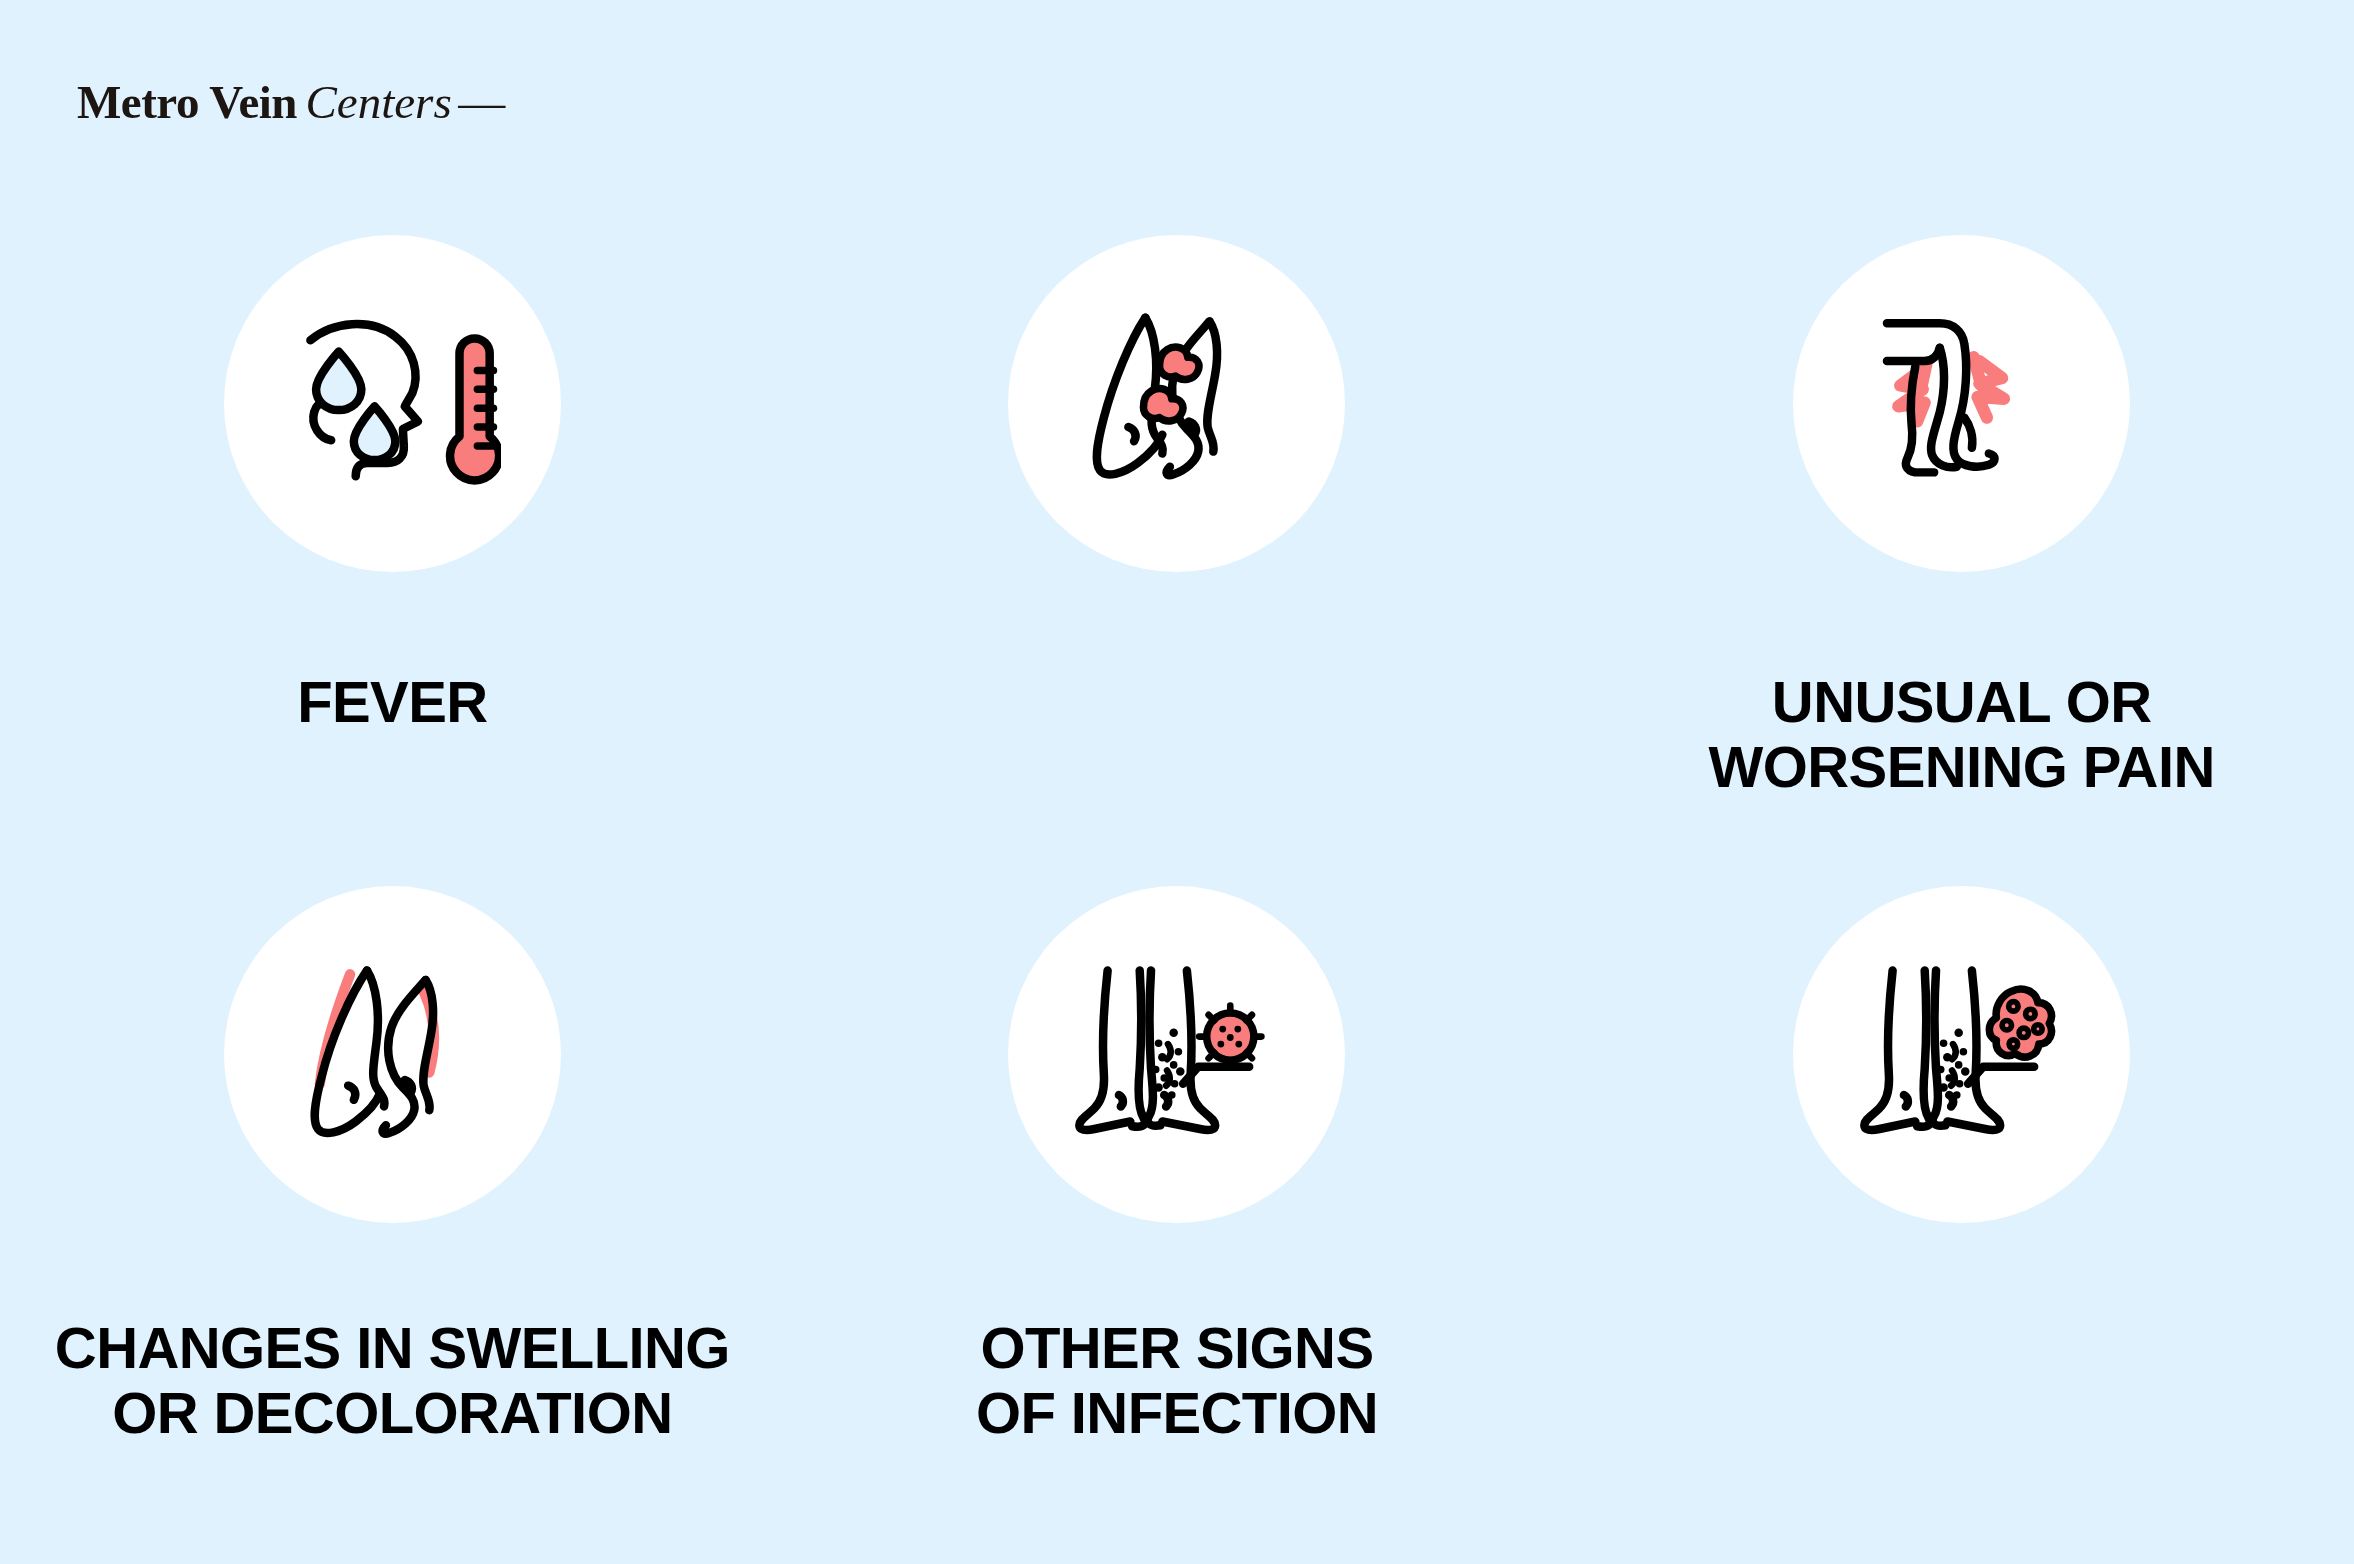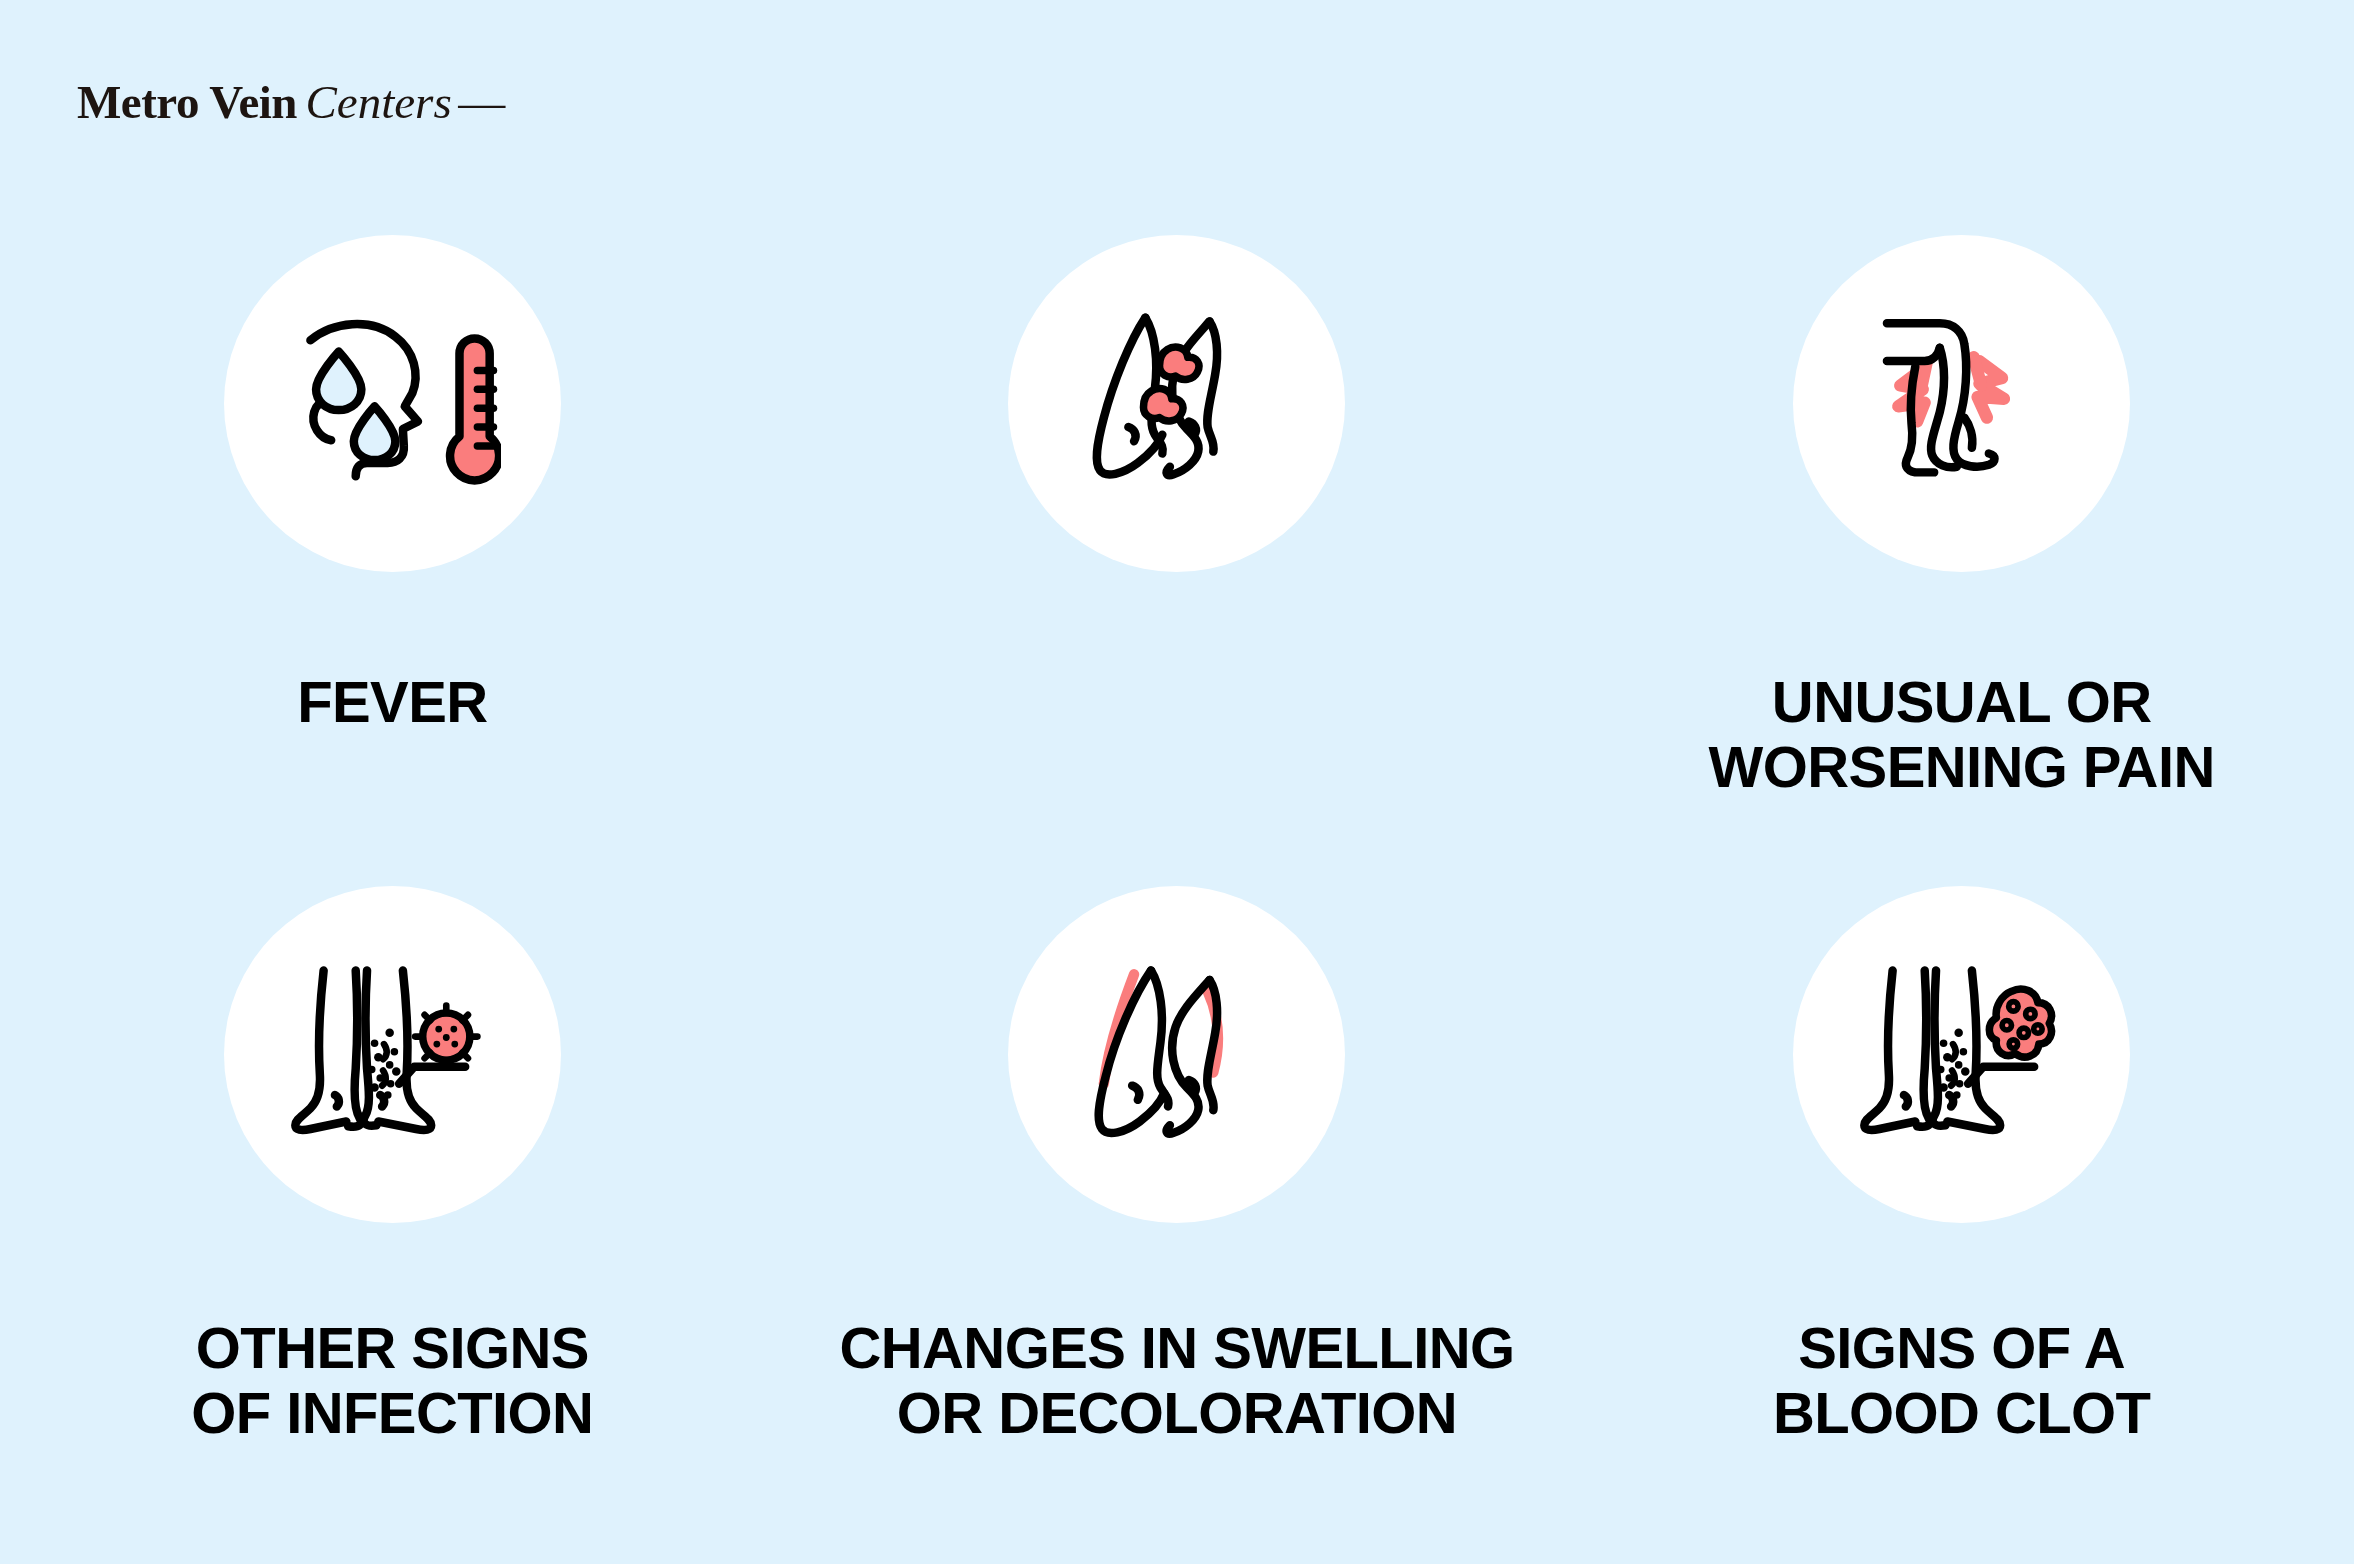--- a/index.html
+++ b/index.html
@@ -191,20 +191,51 @@
 
           <path d="M66 76 C62 96, 60 116, 62 136 C64 152, 62 164, 58 172
                    C54 180, 56 186, 66 188 L86 188"></path>
 
           <path d="M118 130 C124 138, 128 150, 126 162"></path>
         </g>
       </svg>
     </div>
     <div class="caption">UNUSUAL OR
 WORSENING PAIN</div>
+  </div>
+
+  <div class="cell row2">
+    <div class="disc">
+      <svg width="217" height="217" viewBox="0 0 230 230">
+
+        <g fill="none" stroke="#fa7d7d" stroke-width="11" stroke-linecap="round">
+          <path d="M70 30 C54 72, 42 112, 38 146"></path>
+          <path d="M148 48 C160 74, 162 104, 154 134"></path>
+        </g>
+
+        <g fill="none" stroke="#000" stroke-width="9" stroke-linecap="round" stroke-linejoin="round">
+
+          <path d="M150 36 C136 52, 120 68, 114 86 C106 110, 112 136, 126 150
+                   C134 158, 140 164, 138 174
+                   C136 184, 124 194, 112 198
+                   C104 201, 102 196, 108 190"></path>
+          <path d="M150 36 C158 48, 160 70, 156 92 C152 116, 146 134, 148 148
+                   C150 158, 156 164, 154 174"></path>
+          <path d="M128 142 C134 144, 138 150, 134 156"></path>
+
+          <path d="M88 26 C70 52, 50 98, 40 138 C32 168, 30 186, 36 194
+                   C42 202, 60 198, 76 186 C88 177, 98 166, 102 156"></path>
+          <path d="M88 26 C98 42, 102 72, 98 102 C95 126, 92 140, 98 150
+                   C103 158, 108 162, 106 170"></path>
+          <path d="M68 148 C74 150, 78 156, 74 163"></path>
+        </g>
+      </svg>
+    </div>
+    <div class="caption">CHANGES IN SWELLING
+OR DECOLORATION</div>
   </div>
 
   <div class="cell row2">
     <div class="disc">
       <svg width="217" height="217" viewBox="0 0 230 230">
 
         <g fill="none" stroke="#000" stroke-width="9" stroke-linecap="round" stroke-linejoin="round">
 
           <path d="M42 26 C38 62, 36 104, 38 136 C39 152, 36 164, 28 172
                    C20 180, 12 184, 12 190 C12 195, 18 196, 28 194
@@ -268,51 +299,20 @@
       </svg>
     </div>
     <div class="caption">OTHER SIGNS
 OF INFECTION</div>
   </div>
 
   <div class="cell row2">
     <div class="disc">
       <svg width="217" height="217" viewBox="0 0 230 230">
 
-        <g fill="none" stroke="#fa7d7d" stroke-width="11" stroke-linecap="round">
-          <path d="M70 30 C54 72, 42 112, 38 146"></path>
-          <path d="M148 48 C160 74, 162 104, 154 134"></path>
-        </g>
-
-        <g fill="none" stroke="#000" stroke-width="9" stroke-linecap="round" stroke-linejoin="round">
-
-          <path d="M150 36 C136 52, 120 68, 114 86 C106 110, 112 136, 126 150
-                   C134 158, 140 164, 138 174
-                   C136 184, 124 194, 112 198
-                   C104 201, 102 196, 108 190"></path>
-          <path d="M150 36 C158 48, 160 70, 156 92 C152 116, 146 134, 148 148
-                   C150 158, 156 164, 154 174"></path>
-          <path d="M128 142 C134 144, 138 150, 134 156"></path>
-
-          <path d="M88 26 C70 52, 50 98, 40 138 C32 168, 30 186, 36 194
-                   C42 202, 60 198, 76 186 C88 177, 98 166, 102 156"></path>
-          <path d="M88 26 C98 42, 102 72, 98 102 C95 126, 92 140, 98 150
-                   C103 158, 108 162, 106 170"></path>
-          <path d="M68 148 C74 150, 78 156, 74 163"></path>
-        </g>
-      </svg>
-    </div>
-    <div class="caption">CHANGES IN SWELLING
-OR DECOLORATION</div>
-  </div>
-
-  <div class="cell row2">
-    <div class="disc">
-      <svg width="217" height="217" viewBox="0 0 230 230">
-
         <g fill="none" stroke="#000" stroke-width="9" stroke-linecap="round" stroke-linejoin="round">
           <path d="M42 26 C38 62, 36 104, 38 136 C39 152, 36 164, 28 172
                    C20 180, 12 184, 12 190 C12 195, 18 196, 28 194
                    L66 186"></path>
           <path d="M76 26 C78 58, 78 98, 76 130 C74 152, 74 172, 80 182
                    C84 189, 80 193, 68 191"></path>
           <path d="M54 158 C58 160, 60 166, 56 170"></path>
           <path d="M88 26 C86 58, 86 98, 88 130 C90 152, 92 170, 86 180
                    C82 187, 86 192, 98 190"></path>
           <path d="M126 26 C130 62, 132 104, 130 136 C129 152, 132 164, 140 172
@@ -349,18 +349,16 @@
             <circle cx="170" cy="64" r="5"></circle>
             <circle cx="188" cy="72" r="5"></circle>
             <circle cx="163" cy="84" r="5"></circle>
             <circle cx="181" cy="92" r="5"></circle>
             <circle cx="196" cy="88" r="4.5"></circle>
             <circle cx="170" cy="104" r="4.5"></circle>
           </g>
         </g>
       </svg>
     </div>
-    <div class="caption">SIGNS OF A
-BLOOD CLOT</div>
   </div>
 
 </div>
 
 
 </body></html>

